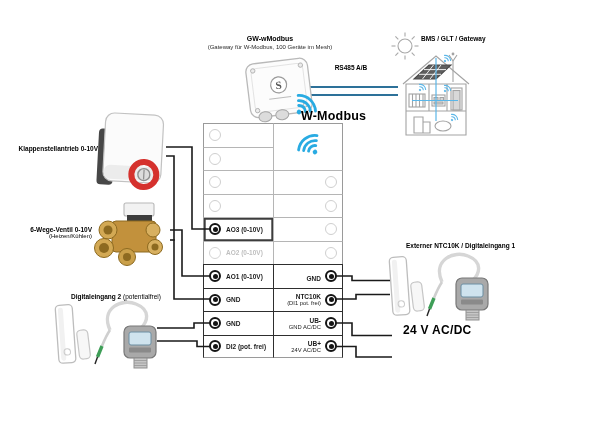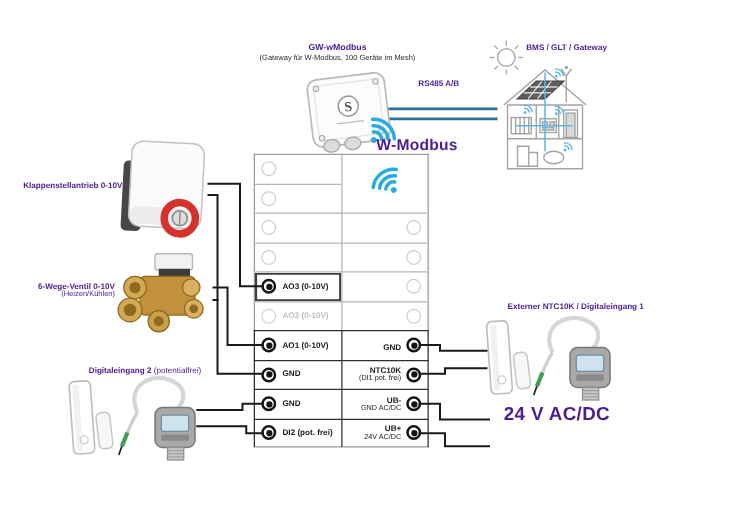--- a/index.html
+++ b/index.html
@@ -1,20 +1,20 @@
 <!DOCTYPE html>
 <html><head>
 <meta charset="utf-8">
 <style>
   html,body{margin:0;padding:0;}
   body{width:600px;height:424px;background:#ffffff;position:relative;overflow:hidden;
        font-family:"Liberation Sans",sans-serif;}
   .layer{position:absolute;left:0;top:0;}
   svg{display:block;}
-  .label{position:absolute;color:#4c1d95;white-space:nowrap;}
+  .label{position:absolute;color:#000000;white-space:nowrap;}
   .b{font-weight:bold;}
   .ctr{text-align:center;}
   .rgt{text-align:right;}
 
   
   .block{position:absolute;left:203px;top:123px;width:140px;height:235px;z-index:2;}
   .col{position:absolute;top:0;width:70px;}
   .colL{left:0;}
   .colR{left:70px;}
   .cell{box-sizing:border-box;height:23.5px;display:flex;align-items:center;background:transparent;}
@@ -289,13 +289,13 @@
 <div class="label b rgt z4" style="left:6px;top:145px;width:92px;font-size:6.5px;">Klappenstellantrieb 0-10V</div>
 <div class="label rgt z4" style="left:4px;top:226px;width:88px;font-size:6.5px;">
   <span class="b" style="display:block;">6-Wege-Ventil 0-10V</span>
   <span style="display:block;font-size:6px;">(Heizen/Kühlen)</span>
 </div>
 <div class="label ctr z4" style="left:48px;top:293px;width:136px;font-size:6.5px;">
   <span class="b">Digitaleingang 2</span>
   <span>(potentialfrei)</span>
 </div>
 <div class="label b z4" style="left:406px;top:242px;font-size:6.5px;">Externer NTC10K / Digitaleingang 1</div>
-<div class="label b z4" style="left:403px;top:323px;font-size:15px;letter-spacing:0.3px;">24 V AC/DC</div>
+<div class="label b z4" style="left:403px;top:323px;font-size:12px;letter-spacing:0.3px;">24 V AC/DC</div>
 
 </body></html>

